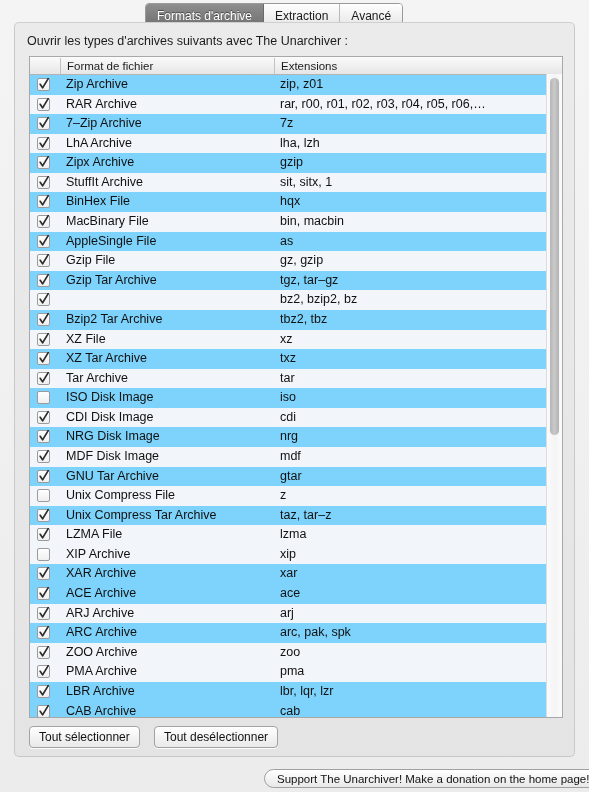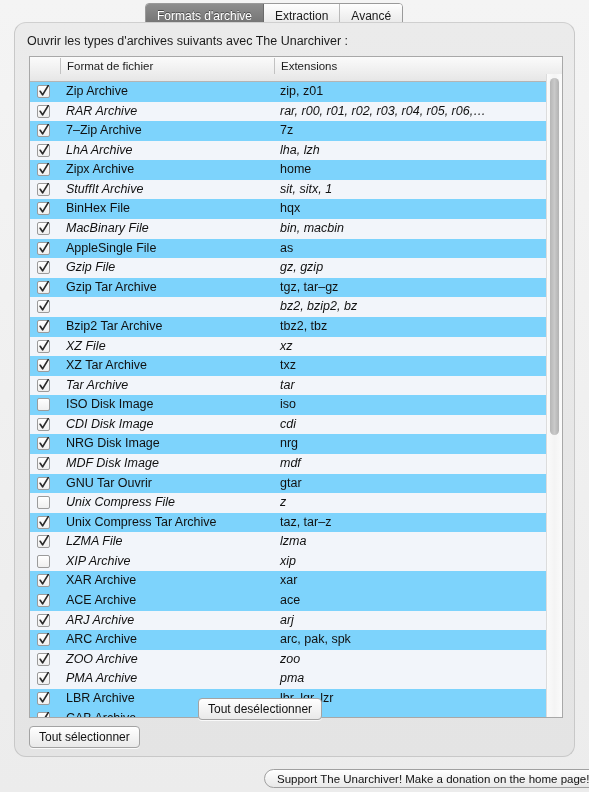--- a/index.html
+++ b/index.html
@@ -57,21 +57,21 @@
     font-weight: normal;
   }
 
   
   #panel {
     position: absolute;
     left: 14px; top: 22px;
     width: 561px; height: 735px;
     border: 1px solid #c8c8c8;
     border-top-color: #cfcfcf;
-    border-radius: 12px;
+    border-radius: 5px;
     background: linear-gradient(#ebebeb, #e4e4e4);
   }
 
   #intro {
     position: absolute;
     left: 12px; top: 11px;
     font-size: 12.5px;
     color: #1c1c1c;
     white-space: nowrap;
   }
@@ -80,21 +80,21 @@
   #tablewrap {
     position: absolute;
     left: 14px; top: 33px;
     width: 534px; height: 662px;
     border: 1px solid #a8a8a8;
     background: #ffffff;
     overflow: hidden;
   }
   #thead {
     position: relative;
-    height: 25px;
+    height: 18px;
     background: linear-gradient(#fbfbfb, #e6e6e6);
     border-bottom: 1px solid #b4b4b4;
     font-size: 11.5px;
     color: #1c1c1c;
   }
   .th {
     position: absolute;
     top: 1px;
     height: 16px;
     line-height: 16px;
@@ -112,21 +112,21 @@
     overflow: hidden;
   }
   .row {
     position: relative;
     height: 19.58px;
     font-size: 12.5px;
     color: #111111;
     white-space: nowrap;
   }
   .row.odd  { background: #7dd3fc; }
-  .row.even { background: #f2f5fa; font-style: italic; }
+  .row.even { background: #f2f5fa; }
 
   .cb {
     position: absolute;
     left: 7px; top: 3px;
     width: 13px; height: 13px;
     border: 1px solid #9b9b9b;
     border-radius: 2px;
     background: linear-gradient(#ffffff, #efefef);
     box-shadow: inset 0 1px 1px rgba(255,255,255,0.9);
   }
@@ -178,21 +178,21 @@
     font-size: 12px;
     color: #121212;
     display: flex;
     align-items: center;
     justify-content: center;
     padding: 0 9px;
     cursor: default;
     white-space: nowrap;
   }
   #btn-selectall   { left: 14px;  top: 703px; }
-  #btn-deselectall { left: 139px; top: 675px; margin-left: 44px; }
+  #btn-deselectall { left: 139px; top: 703px; }
 
   #btn-donate {
     position: absolute;
     left: 264px; top: 769px;
     height: 19px;
     border: 1px solid #a0a0a0;
     border-radius: 10px;
     background: linear-gradient(#ffffff, #e8e8e8);
     font-size: 11.5px;
     color: #111111;
@@ -272,21 +272,21 @@
             <span class="c-format">LhA Archive</span>
             <span class="c-ext">lha, lzh</span>
           </div>
           <div class="row odd">
             <span class="cb">
               <svg width="13" height="14" viewBox="0 0 13 14">
                 <path d="M2.2 6.3 L4.6 9.9 L10.2 0.6" fill="none" stroke="#2b2b2b" stroke-width="1.7" stroke-linecap="round" stroke-linejoin="round"></path>
               </svg>
             </span>
             <span class="c-format">Zipx Archive</span>
-            <span class="c-ext">home</span>
+            <span class="c-ext">gzip</span>
           </div>
           <div class="row even">
             <span class="cb">
               <svg width="13" height="14" viewBox="0 0 13 14">
                 <path d="M2.2 6.3 L4.6 9.9 L10.2 0.6" fill="none" stroke="#2b2b2b" stroke-width="1.7" stroke-linecap="round" stroke-linejoin="round"></path>
               </svg>
             </span>
             <span class="c-format">StuffIt Archive</span>
             <span class="c-ext">sit, sitx, 1</span>
           </div>
@@ -410,21 +410,21 @@
             </span>
             <span class="c-format">MDF Disk Image</span>
             <span class="c-ext">mdf</span>
           </div>
           <div class="row odd">
             <span class="cb">
               <svg width="13" height="14" viewBox="0 0 13 14">
                 <path d="M2.2 6.3 L4.6 9.9 L10.2 0.6" fill="none" stroke="#2b2b2b" stroke-width="1.7" stroke-linecap="round" stroke-linejoin="round"></path>
               </svg>
             </span>
-            <span class="c-format">GNU Tar Ouvrir</span>
+            <span class="c-format">GNU Tar Archive</span>
             <span class="c-ext">gtar</span>
           </div>
           <div class="row even">
             <span class="cb off"></span>
             <span class="c-format">Unix Compress File</span>
             <span class="c-ext">z</span>
           </div>
           <div class="row odd">
             <span class="cb">
               <svg width="13" height="14" viewBox="0 0 13 14">

